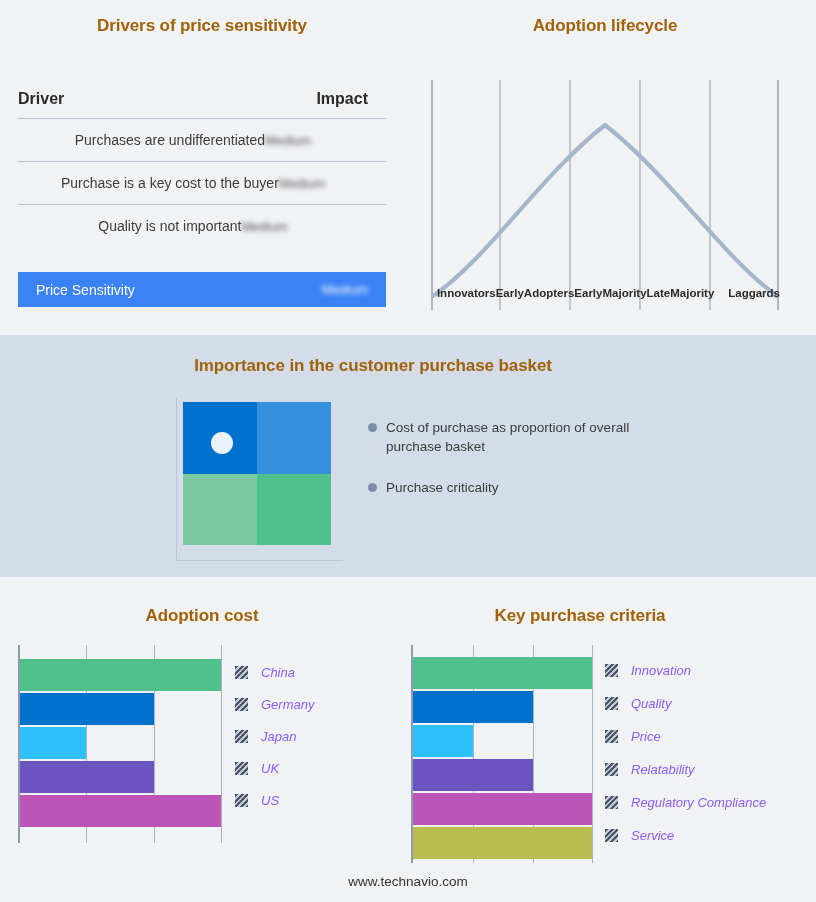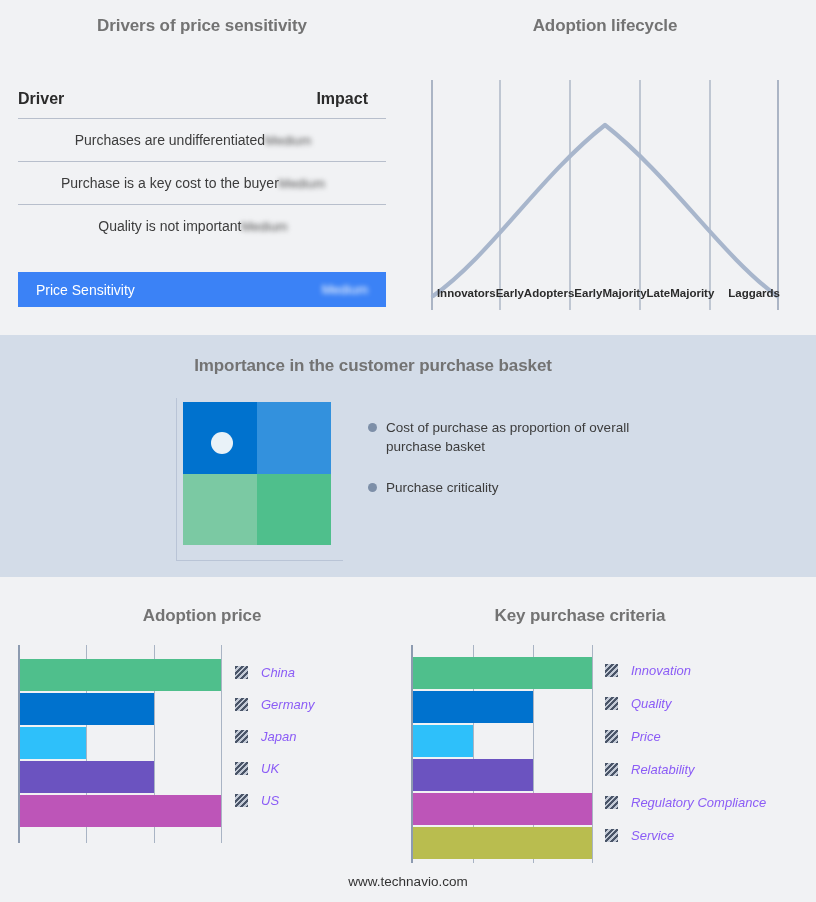--- a/index.html
+++ b/index.html
@@ -36,21 +36,21 @@
     left: 0; top: 577px;
     width: 816px; height: 325px;
     background: #f1f2f4;
   }
 
   
   .sec-title {
     position: absolute;
     font-size: 17px;
     font-weight: bold;
-    color: #737373;
+    color: #a16207;
     text-align: center;
     letter-spacing: -0.1px;
   }
 
   
   #drivers-table {
     position: absolute;
     left: 18px;
     top: 90px;
     width: 368px;
@@ -355,21 +355,21 @@
     <div class="blg-item">
       <span class="blg-dot"></span>
       <span class="blg-text">Cost of purchase as proportion of overall purchase basket</span>
     </div>
     <div class="blg-item">
       <span class="blg-dot"></span>
       <span class="blg-text">Purchase criticality</span>
     </div>
   </div>
 
-  <div class="sec-title" style="left:18px; top:606px; width:368px;">Adoption price</div>
+  <div class="sec-title" style="left:18px; top:606px; width:368px;">Adoption cost</div>
 
   <div class="barchart" id="adoption-rates-chart" style="left:18px; top:645px; width:210px; height:198px;">
     <div class="bc-plot" style="width:203px; height:198px;">
       <div class="bc-grid" style="left:66px; height:198px;"></div>
       <div class="bc-grid" style="left:134px; height:198px;"></div>
       <div class="bc-grid" style="left:201px; height:198px;"></div>
 
       <div class="bc-bar" style="top:14px;  height:32px; width:201px; background:#4fbf8c;"></div>
       <div class="bc-bar" style="top:48px;  height:32px; width:134px; background:#0072ce;"></div>
       <div class="bc-bar" style="top:82px;  height:32px; width:66px;  background:#2ec0fa;"></div>

